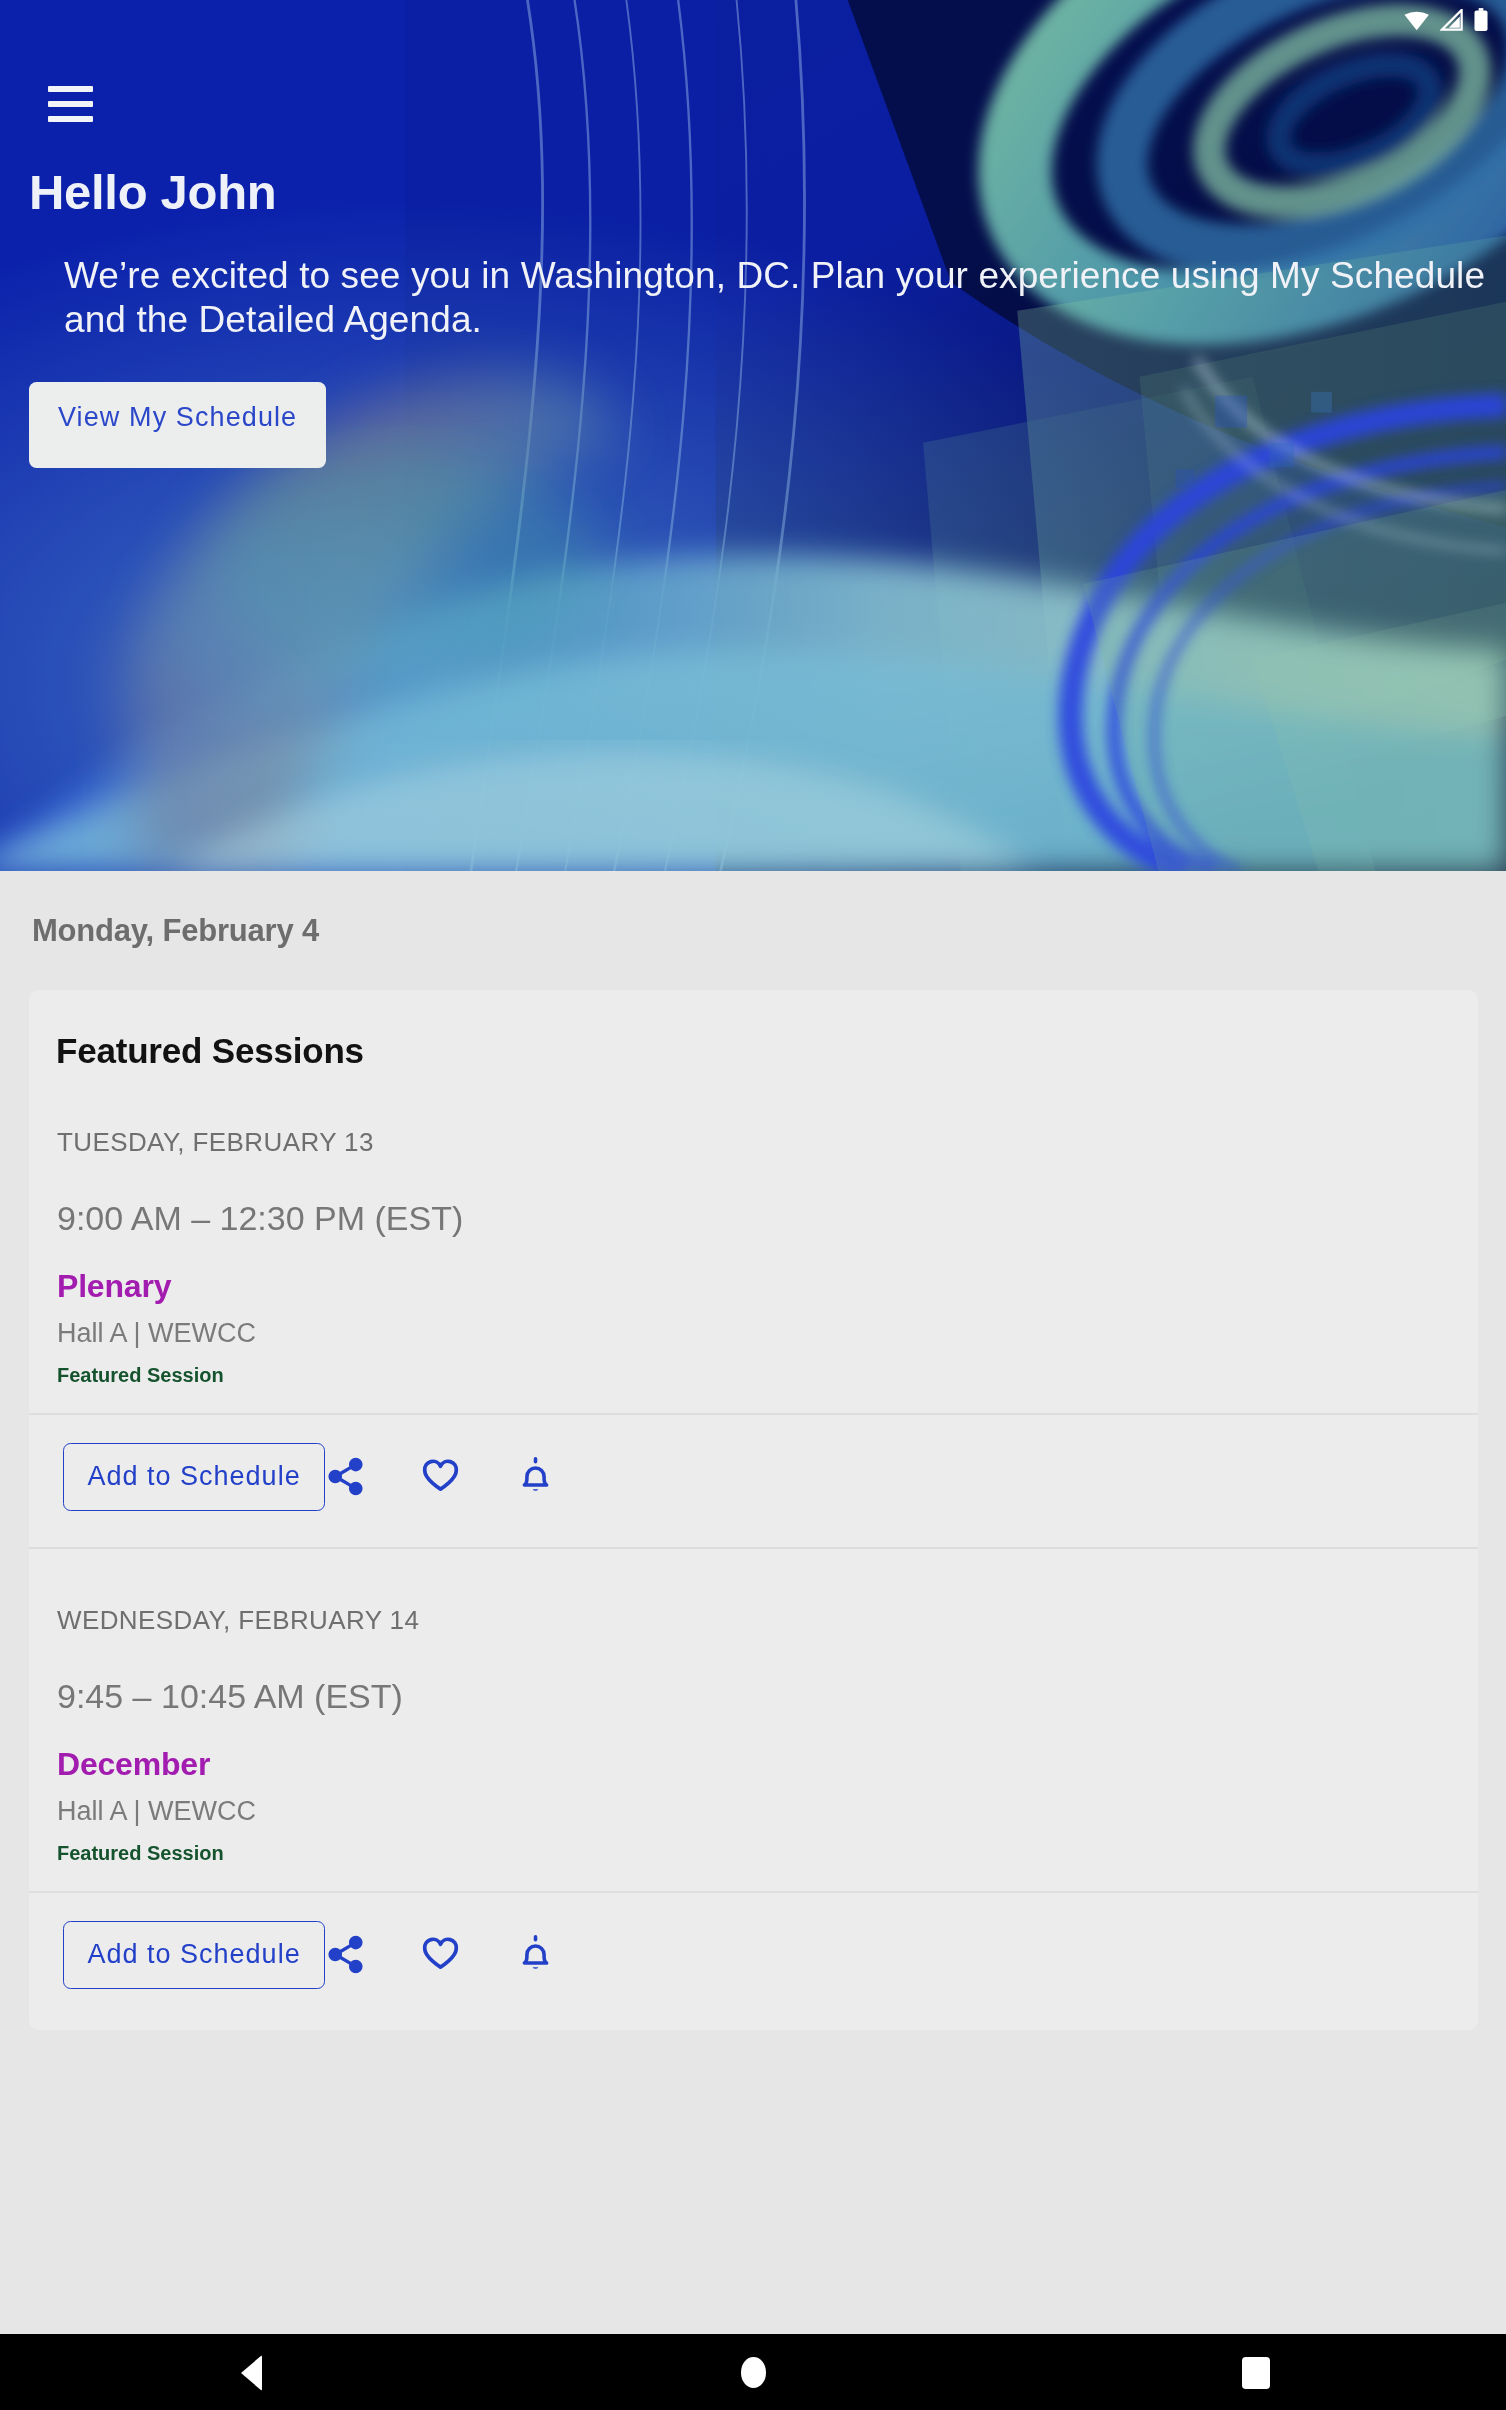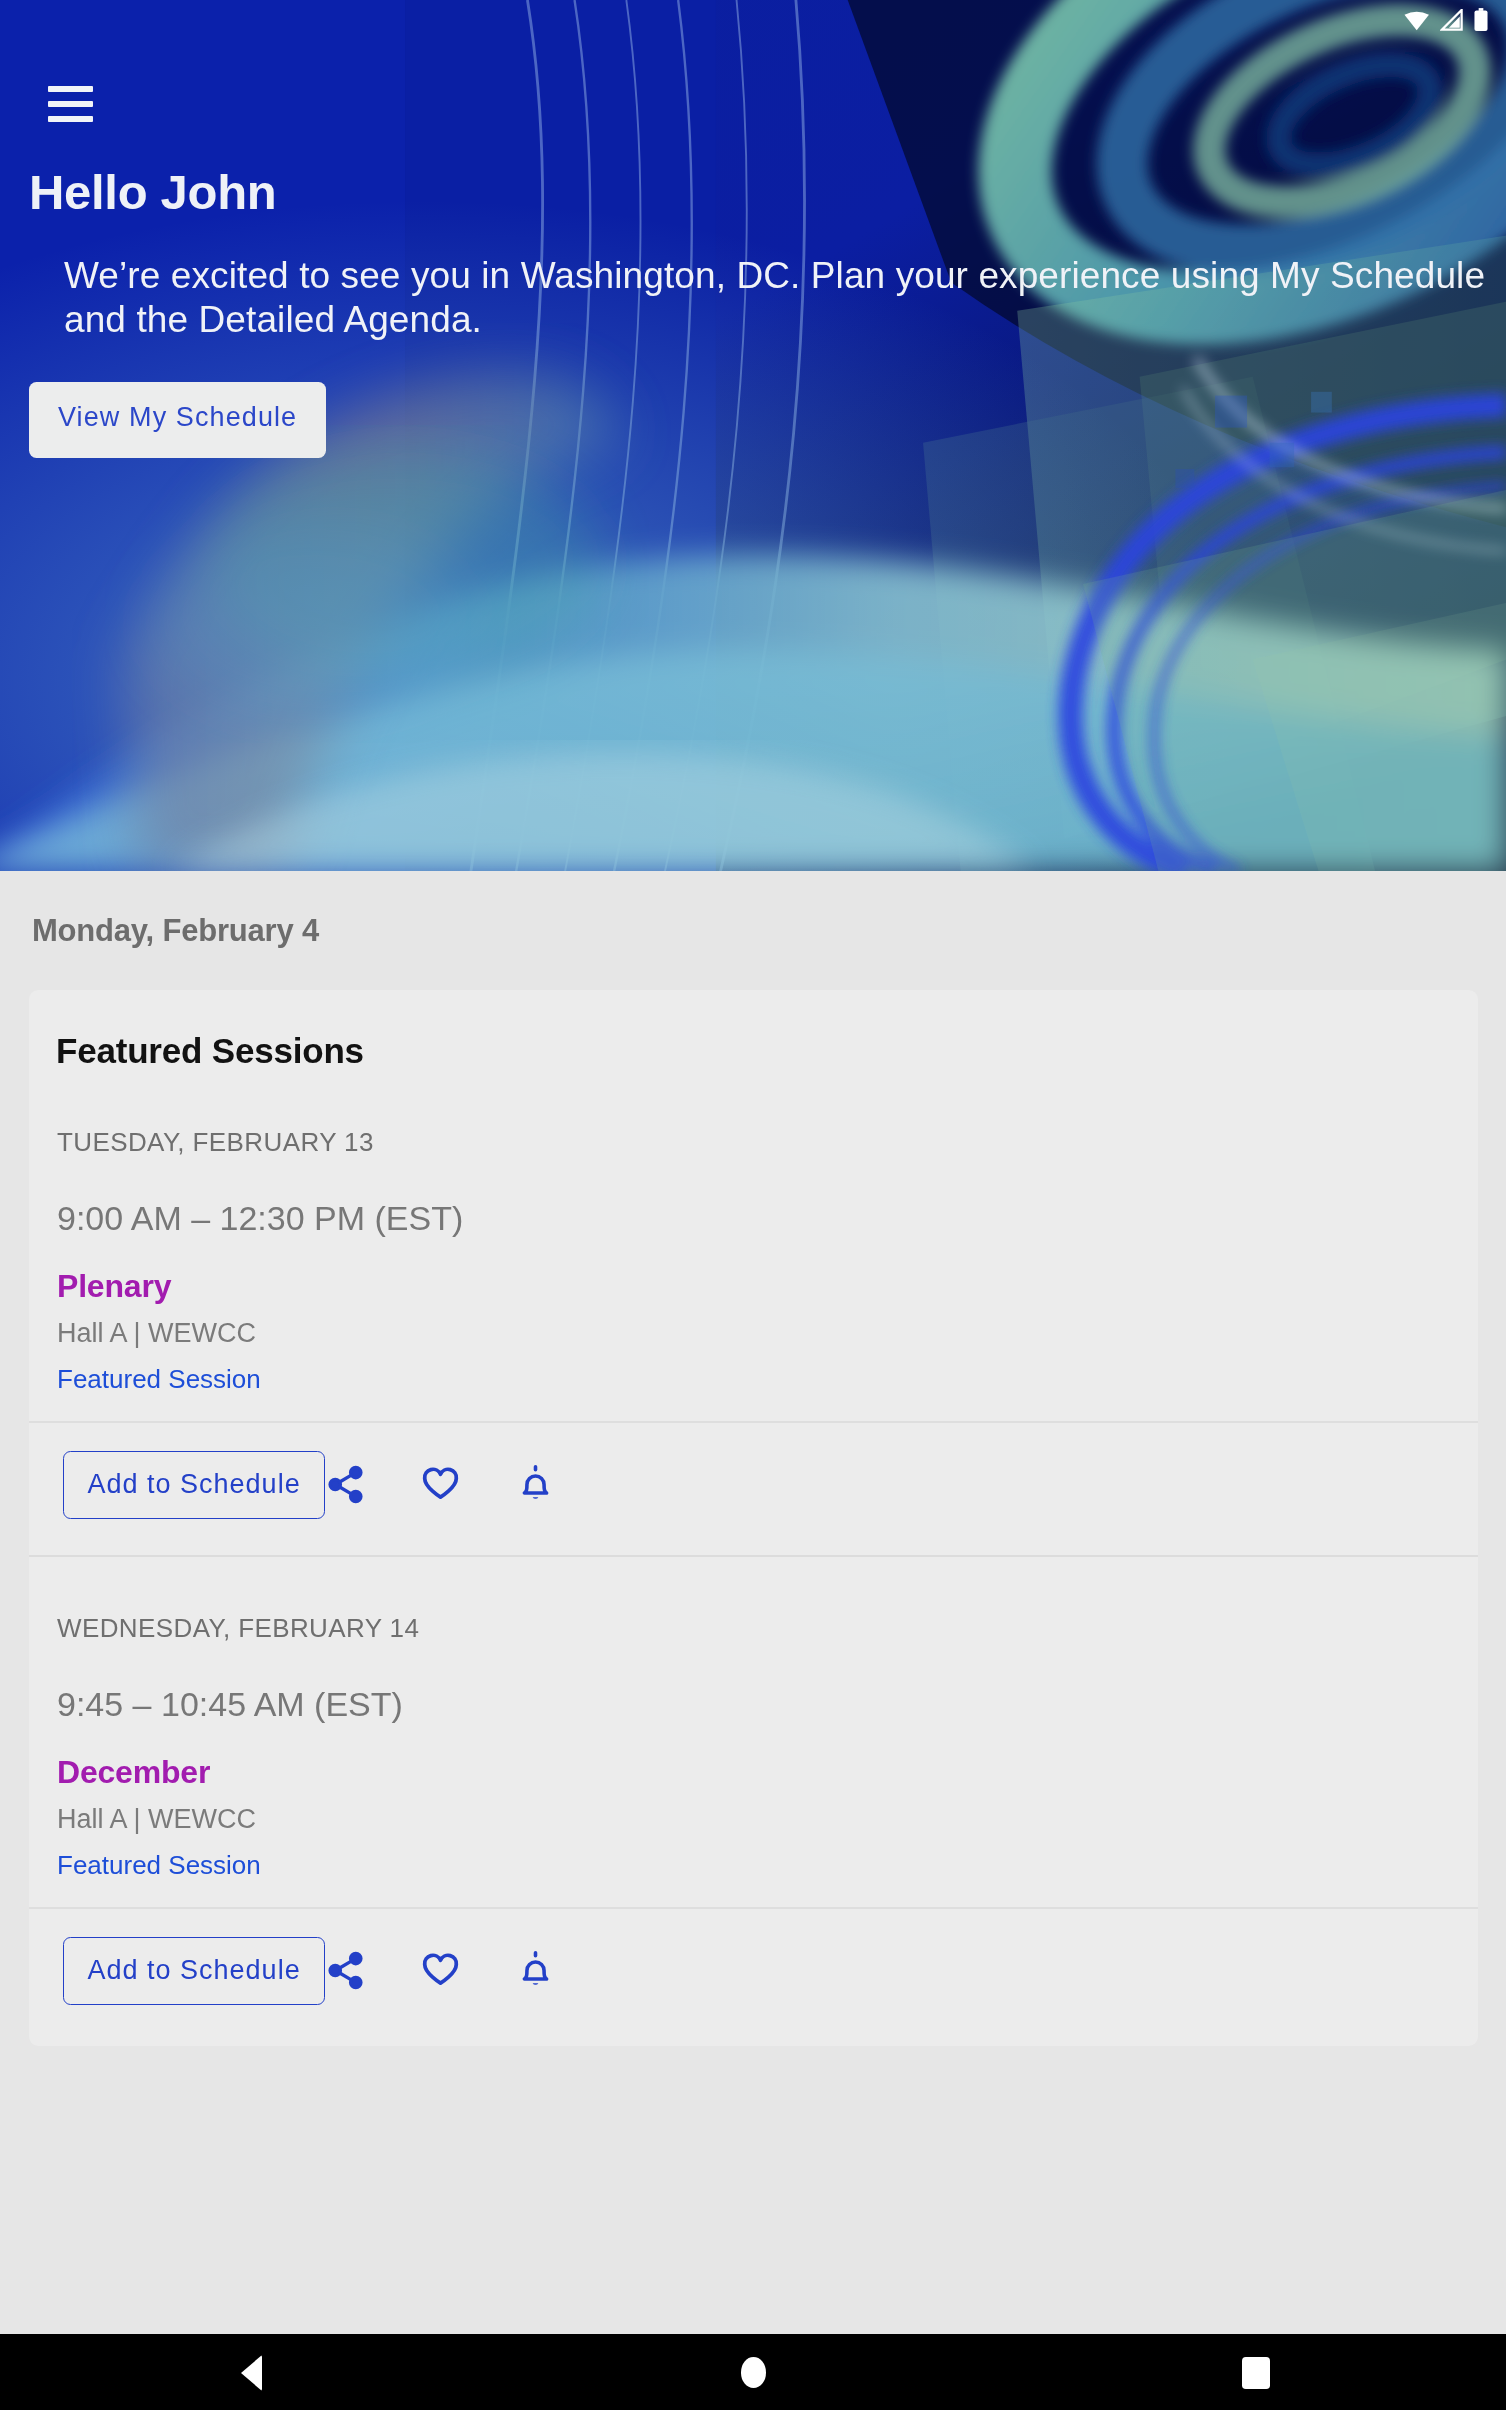--- a/index.html
+++ b/index.html
@@ -46,21 +46,21 @@
     color:#f0f2f7; font-size:37px; line-height:44px;
     letter-spacing:0.1px;
     margin-left:35px;
   }
   .hero-btn {
     position:absolute; left:29px; top:382px; z-index:6;
     background:#eceded; color:#2b47c9;
     border:none; border-radius:7.5px;
     font-family:"Liberation Sans", sans-serif;
     font-size:27px; letter-spacing:1.1px;
-    padding:20px 29px 25px;
+    padding:20px 29px 35px;
     cursor:pointer;
   }
 
   
   .content { position:absolute; top:871px; left:0; width:1507px; height:1462px; background:#e6e6e6; }
 
   .date-header {
     padding:42px 0 0 32px;
     color:#6d6d6d; font-size:31px; font-weight:bold;
     letter-spacing:-0.2px;
@@ -91,21 +91,21 @@
     padding:30px 0 0 28px;
     color:#a21caf; font-size:32px; font-weight:bold;
     letter-spacing:-0.2px;
   }
   .session-loc {
     padding:13px 0 0 28px;
     color:#7b7b7b; font-size:27px;
   }
   .session-tag {
     padding:15px 0 0 28px;
-    color:#1d4ed8; font-size:26px;
+    color:#14532d; font-size:20px;font-weight:bold;
   }
   .session-divider {
     margin:26px 0 0 0; height:1.9px; width:100%;
     background:#dedede;
   }
   .session-actions {
     display:flex; align-items:center; justify-content:flex-start;
     padding:28px 24.5px 0 34px;
   }
   .add-btn {

